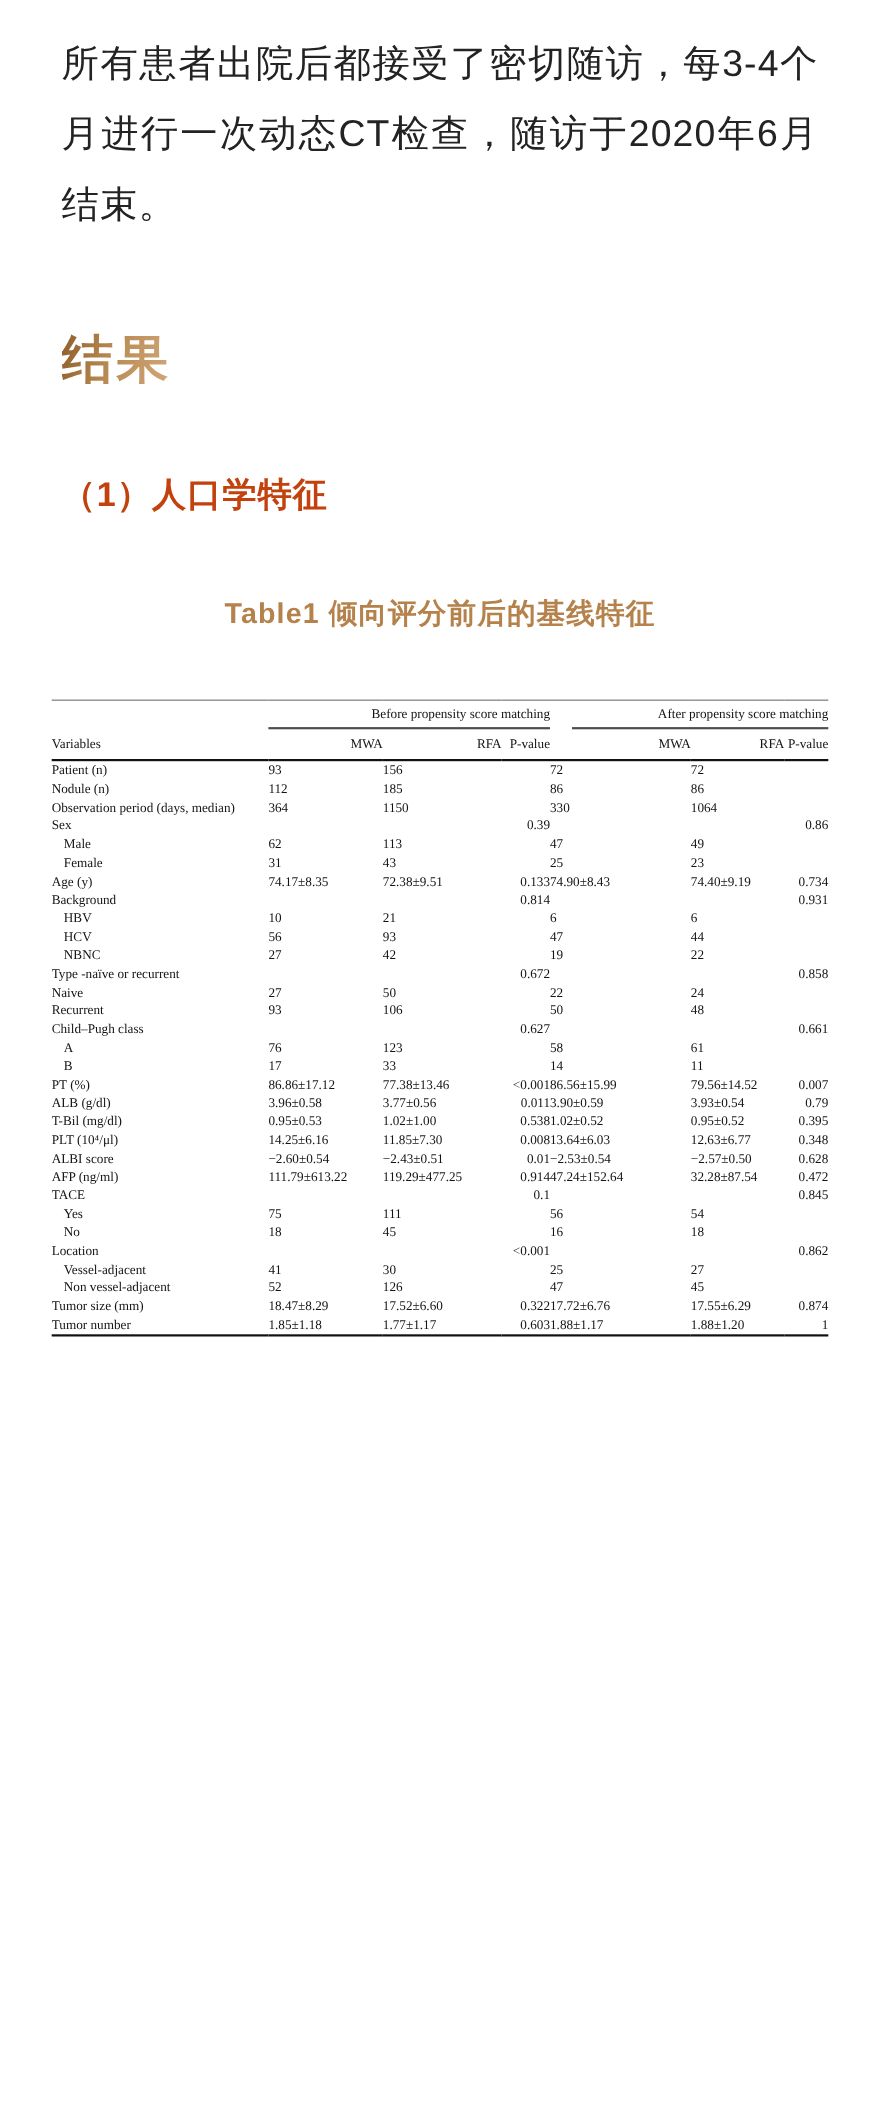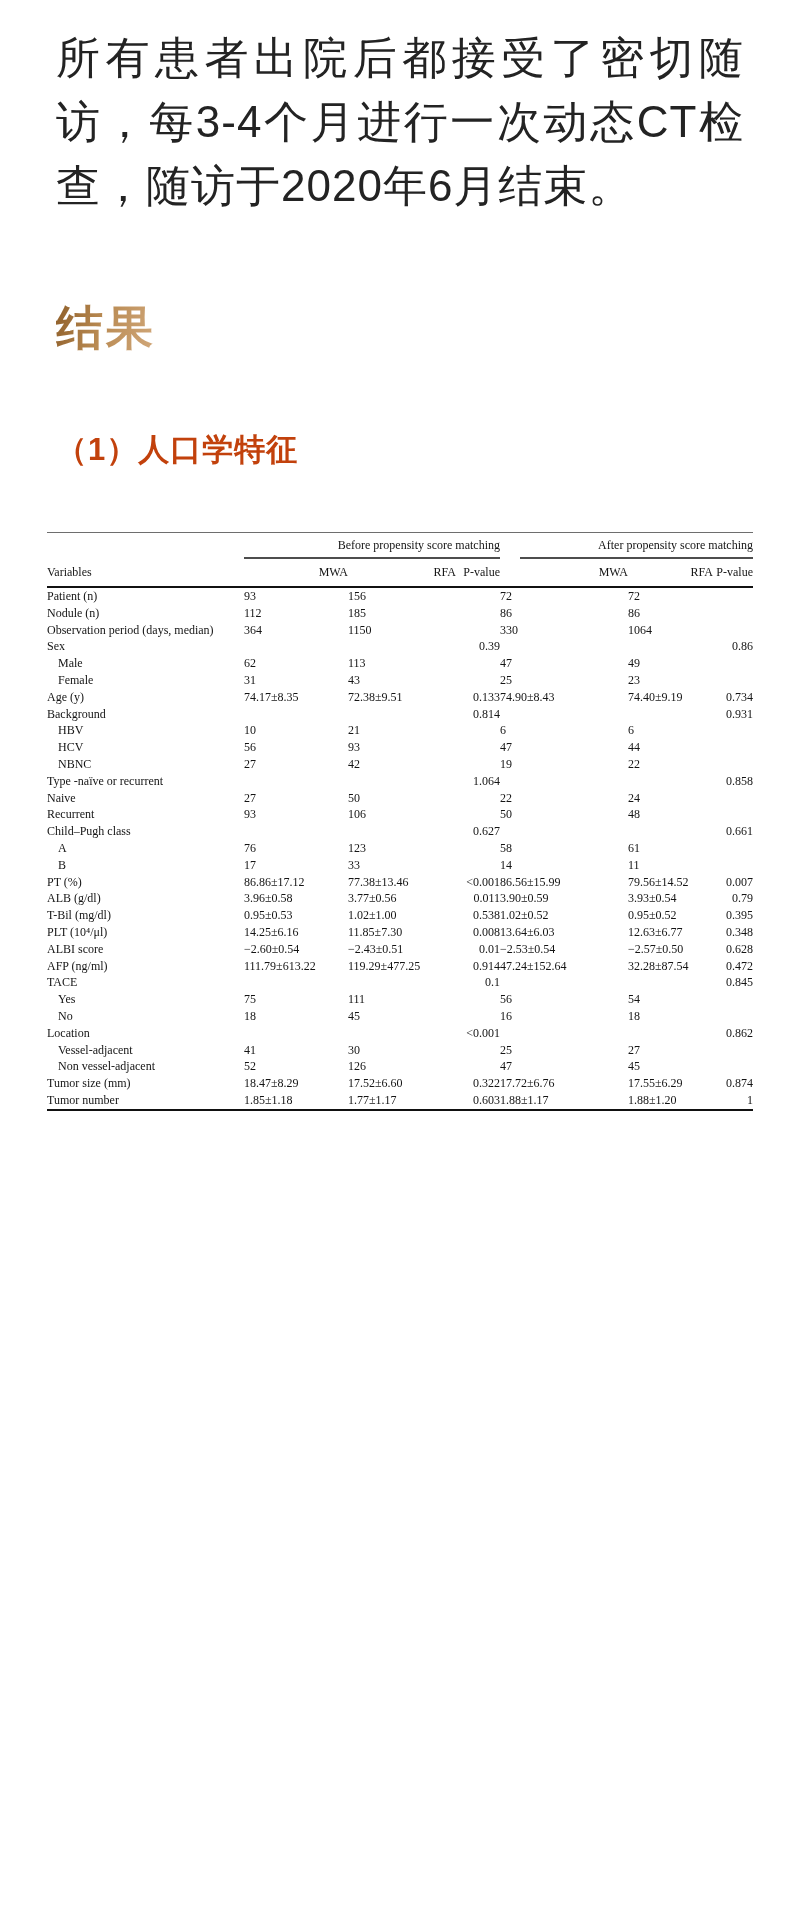--- a/index.html
+++ b/index.html
@@ -10,21 +10,21 @@
     height: 1929px;
     margin: 0 auto;
     background: #ffffff;
     overflow: hidden;
     font-family: "Liberation Sans", sans-serif;
     color: #232323;
   }
   .content { padding: 0 56px; }
 
   .body-para {
-    font-size: 44px;
+    font-size: 34px;
     line-height: 64px;
     letter-spacing: 1px;
     font-weight: 500;
     color: #232323;
     text-align: justify;
   }
   .para-1 { padding-top: 26px; }
 
   .h-results {
     margin-top: 84px;
@@ -120,20 +120,21 @@
 <div class="page">
   <div class="content">
 
     <p class="body-para para-1">所有患者出院后都接受了密切随访，每3-4个月进行一次动态CT检查，随访于2020年6月结束。</p>
 
     <h1 class="h-results">结果</h1>
 
     <h2 class="h-sub">（1）人口学特征</h2>
 
 
+    <div class="table-title">Table1 倾向评分前后的基线特征</div>
   </div>
 
   <div class="table-wrap">
     <table class="baseline">
       <colgroup>
         <col class="c1">
           <col class="c2">
           <col class="c3">
           <col class="c4">
         <col class="c5">
@@ -256,21 +257,21 @@
             <td>42</td>
             <td class="p-col"></td>
             <td class="after-mwa">19</td>
             <td>22</td>
             <td class="p-col"></td>
           </tr>
           <tr>
             <td class="row-label">Type -naïve or recurrent</td>
             <td></td>
             <td></td>
-            <td class="p-col">1.064</td>
+            <td class="p-col">0.672</td>
             <td class="after-mwa"></td>
             <td></td>
             <td class="p-col">0.858</td>
           </tr>
           <tr>
             <td class="row-label">Naive</td>
             <td>27</td>
             <td>50</td>
             <td class="p-col"></td>
             <td class="after-mwa">22</td>

